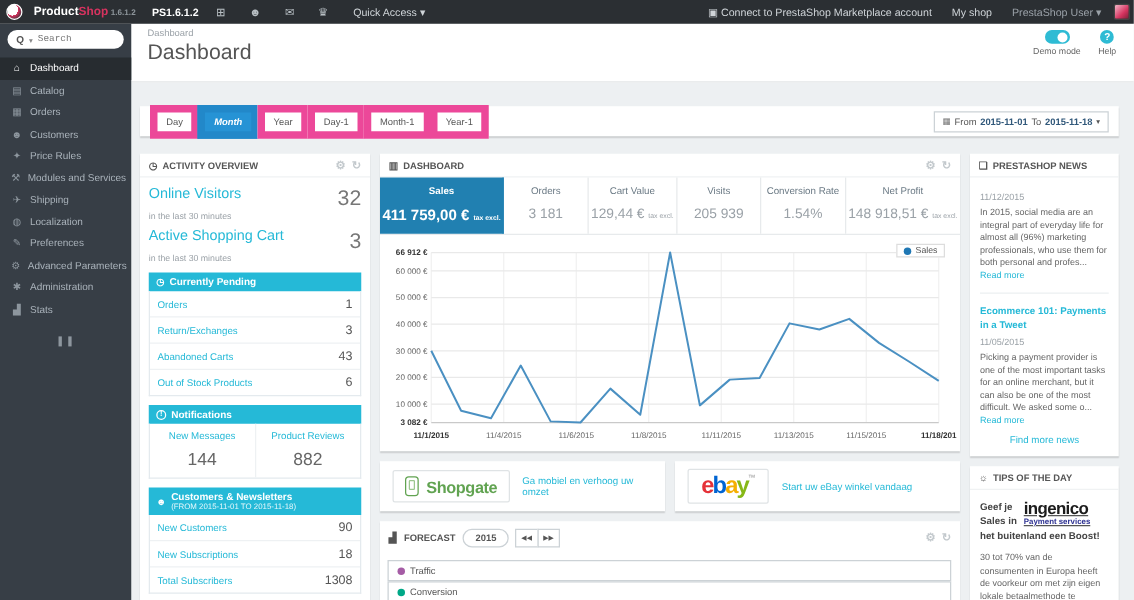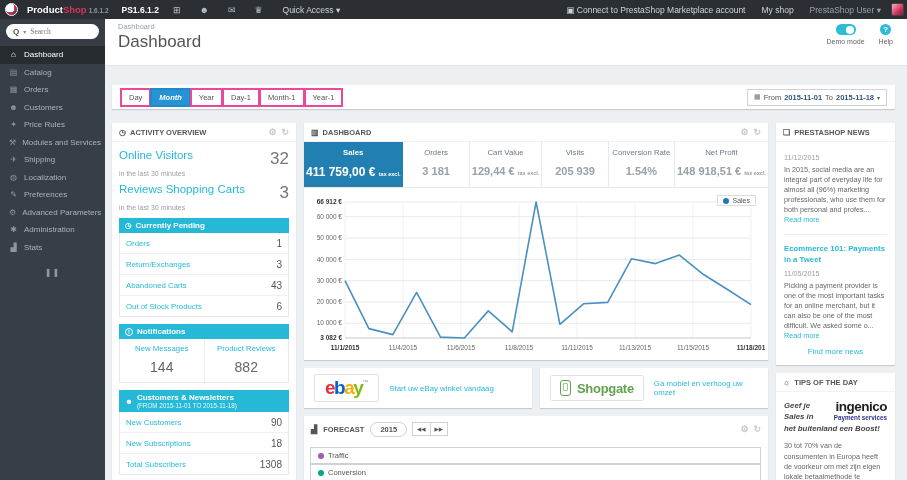--- a/index.html
+++ b/index.html
@@ -20,21 +20,21 @@
   .tb-right { margin-left:auto; display:flex; align-items:center; gap:4px; padding-right:3px; }
   .tb-user { color:#9aa1a8; }
   .avatar { width:13px; height:13px; border-radius:2px; background:linear-gradient(135deg,#f3b6c8 0%,#d6335f 60%,#7a2038 100%); border:1px solid #444; }
 
   
   .sidebar { position:absolute; top:19px; left:0; width:105px; bottom:0; background:#373e46; z-index:10; }
   .search-wrap { margin:5px 6px 7px 6px; background:#fff; border-radius:10px; height:15px;
                  display:flex; align-items:center; padding:0 7px; gap:4px; }
   .search-glyph { font-size:8px; color:#555; font-weight:bold; }
   .search-caret { font-size:6px; color:#888; }
-  .search-input { border:none; outline:none; width:58px; font-size:7.5px; color:#555; background:transparent; font-family:Liberation Serif, serif; }
+  .search-input { border:none; outline:none; width:58px; font-size:7.5px; color:#555; background:transparent; font-family:Liberation Mono, monospace; }
   .menu-item { height:17.5px; display:flex; align-items:center; gap:6px; padding:0 9px;
                color:#aab3bb; font-size:8px; cursor:pointer; white-space:nowrap; }
   .menu-item .mi { width:9px; font-size:8px; text-align:center; color:#8d969e; }
   .menu-item.active { background:#272c30; color:#fff; }
   .menu-item.active .mi { color:#fff; }
   .collapse-btn { text-align:center; color:#8d969e; font-size:8px; margin-top:12px; cursor:pointer; letter-spacing:1px; }
 
   
   .content { position:absolute; left:105px; top:19px; right:0; bottom:0; }
   .page-head { background:#fff; height:47px; position:relative; border-bottom:1px solid #e3e6e8; }
@@ -46,21 +46,21 @@
   .toggle .knob { position:absolute; right:1.5px; top:1.5px; width:8px; height:8px; border-radius:50%; background:#fff; }
   .help-circle { width:11px; height:11px; border-radius:50%; background:#2ebbd4; color:#fff; font-size:8px; font-weight:bold;
                  display:flex; align-items:center; justify-content:center; cursor:pointer; }
 
   .main { padding:19px 12px 0 7px; }
 
   
   .filter-bar { background:#fff; box-shadow:0 1px 1px rgba(0,0,0,.15); height:24px;
                 display:flex; align-items:center; justify-content:space-between; padding:0 8px; }
   .btn-group { display:flex; }
-  .fbtn { border:2px solid #ec4899; background:#fff; color:#555; font-size:7.5px; padding:3px 7px;
+  .fbtn { border:6px solid #ec4899; background:#fff; color:#555; font-size:7.5px; padding:3px 7px;
           margin-left:-1px; cursor:pointer; font-family:inherit; }
   .fbtn:first-child { margin-left:0; }
   .fbtn.active { background:#2693d5; border-color:#2288c9; color:#fff; font-weight:bold;font-style:italic; }
   .date-range { border:1px solid #ccd2d6; background:#fff; font-size:7.5px; color:#555; padding:3px 6px;
                 display:flex; align-items:center; gap:3px; cursor:pointer; }
   .date-range b { color:#31587a; }
   .cal-ico { font-size:7px; color:#777; }
   .dr-caret { font-size:6px; color:#555; }
 
   
@@ -98,21 +98,21 @@
   .notif-cell { flex:1; text-align:center; padding:5px 2px 7px 2px; cursor:pointer; }
   .notif-cell + .notif-cell { border-left:1px solid #eef1f3; }
   .notif-label { color:#25b9d7; font-size:7.8px; margin-bottom:6px; }
   .notif-value { color:#666; font-size:14px; }
 
   
   .kpi-row { display:flex; border-bottom:1px solid #e7eaec; }
   .kpi { flex:1; text-align:center; padding:6px 2px 8px 2px; border-right:1px solid #e7eaec; cursor:pointer; }
   .kpi:last-child { border-right:none; }
   .kpi-label { font-size:7.8px; color:#6b7a85; margin-bottom:8px; }
-  .kpi-value { font-size:11px; color:#9aa1a7; white-space:nowrap;font-weight:bold; }
+  .kpi-value { font-size:11px; color:#9aa1a7; white-space:nowrap; }
   .kpi-value .sfx { font-size:5.5px; }
   .kpi.active { background:#2180b1; border-color:#2180b1; }
   .kpi.active .kpi-label { color:#fff; font-weight:bold; }
   .kpi.active .kpi-value { color:#fff; font-weight:bold; font-size:12px; }
 
   .chart-wrap { position:relative; padding:6px 5px 2px 5px; }
   .chart-legend { position:absolute; top:7px; right:12px; border:1px solid #ddd; background:#fff;
                   font-size:7px; color:#555; padding:1px 5px; display:flex; align-items:center; gap:3px; }
   .leg-dot { width:6px; height:6px; border-radius:50%; display:inline-block; }
   svg text { font-family:"Liberation Sans", sans-serif; }
@@ -147,24 +147,24 @@
   
   .news-body { padding:7px 8px 9px 8px; }
   .news-title { color:#25b9d7; font-size:7.8px; font-weight:bold; line-height:1.3; cursor:pointer; }
   .news-date { color:#9aa1a7; font-size:7.2px; margin:4px 0 3px 0; }
   .news-excerpt { color:#666; font-size:7.2px; line-height:1.4; }
   .read-more { color:#25b9d7; cursor:pointer; }
   .news-divider { border:none; border-top:1px solid #eceff1; margin:9px 0; }
   .news-footer { text-align:center; color:#25b9d7; font-size:7.8px; margin-top:6px; cursor:pointer; }
 
   .tips-body { padding:8px 8px 9px 8px; }
-  .ingenico { float:right; width:68px; text-align:right; margin-left:4px; cursor:pointer; }
+  .ingenico { float:right; width:68px; margin-left:4px; cursor:pointer;text-decoration:underline; }
   .ingenico-name { font-size:13.5px; font-weight:bold; color:#1c1c1c; letter-spacing:-0.5px; line-height:1; }
   .ingenico-sub { font-size:6.3px; font-weight:bold; color:#2d3192; line-height:1.15; }
-  .tips-heading { font-size:7.8px; font-weight:bold; color:#444; line-height:1.45; margin-bottom:7px;font-style:italic; }
+  .tips-heading { font-size:7.8px; font-weight:bold; color:#444; line-height:1.45; margin-bottom:7px; }
   .tips-text { clear:none; font-size:7.2px; color:#666; line-height:1.45; }
 </style>
 </head>
 <body>
 
 <div class="topbar">
   <div class="tb-left">
     <div class="logo-circle"></div>
     <div class="brand">
       <span>Product</span><span class="pink">Shop</span><span class="brand-ver">1.6.1.2</span>
@@ -301,21 +301,21 @@
               <span class="ph-tool">↻</span>
             </span>
           </div>
           <div class="ao-body">
             <div class="metric">
               <span class="metric-label">Online Visitors</span>
               <span class="metric-value">32</span>
             </div>
             <div class="metric-sub">in the last 30 minutes</div>
             <div class="metric">
-              <span class="metric-label">Reviews Shopping Carts</span>
+              <span class="metric-label">Active Shopping Cart</span>
               <span class="metric-value">3</span>
             </div>
             <div class="metric-sub">in the last 30 minutes</div>
 
             <div class="sec-bar">
               <span class="sec-ico">◷</span>
               <span>Currently Pending</span>
             </div>
             <div class="stat-table">
               <div class="stat-row">
@@ -451,32 +451,32 @@
                 <text x="326" y="156" text-anchor="middle" font-size="6.5" fill="#666" font-weight="normal">11/13/2015</text>
                 <text x="384" y="156" text-anchor="middle" font-size="6.5" fill="#666" font-weight="normal">11/15/2015</text>
                 <text x="442" y="156" text-anchor="middle" font-size="6.5" fill="#333" font-weight="bold">11/18/201</text>
                 <polyline points="36.0,86.6 59.9,134.6 83.8,140.6 107.6,98.4 131.5,143.1 155.4,144.0 179.3,116.9 203.2,137.8 227.1,8.0 250.9,130.3 274.8,109.7 298.7,108.4 322.6,64.7 346.5,69.6 370.4,61.1 394.2,80.3 418.1,95.2 442.0,110.7" fill="none" stroke="#4a90c2" stroke-width="1.6" stroke-linejoin="round"></polyline>
               </svg>
           </div>
         </div>
 
         <div class="banner-row">
           <div class="panel banner" style="margin-bottom:0;">
+            <div class="sg-box">
+              <div class="sg-glyph"></div>
+              <span class="sg-name">Shopgate</span>
+            </div>
+            <span class="banner-link">Ga mobiel en verhoog uw omzet</span>
+          </div>
+          <div class="panel banner" style="margin-bottom:0;">
             <div class="ebay-box">
               <span class="ebay-word"><span class="eb-e">e</span><span class="eb-b">b</span><span class="eb-a">a</span><span class="eb-y">y</span></span>
               <span class="eb-tm">™</span>
             </div>
             <span class="banner-link">Start uw eBay winkel vandaag</span>
-          </div>
-          <div class="panel banner" style="margin-bottom:0;">
-            <div class="sg-box">
-              <div class="sg-glyph"></div>
-              <span class="sg-name">Shopgate</span>
-            </div>
-            <span class="banner-link">Ga mobiel en verhoog uw omzet</span>
           </div>
         </div>
 
         <div class="panel" style="margin-top:8px;">
           <div class="fc-header">
             <span class="ph-ico">▟</span>
             <span>FORECAST</span>
             <span class="year-pill">2015</span>
             <span class="fc-nav">
               <button class="fc-nav-btn">◀◀</button>

